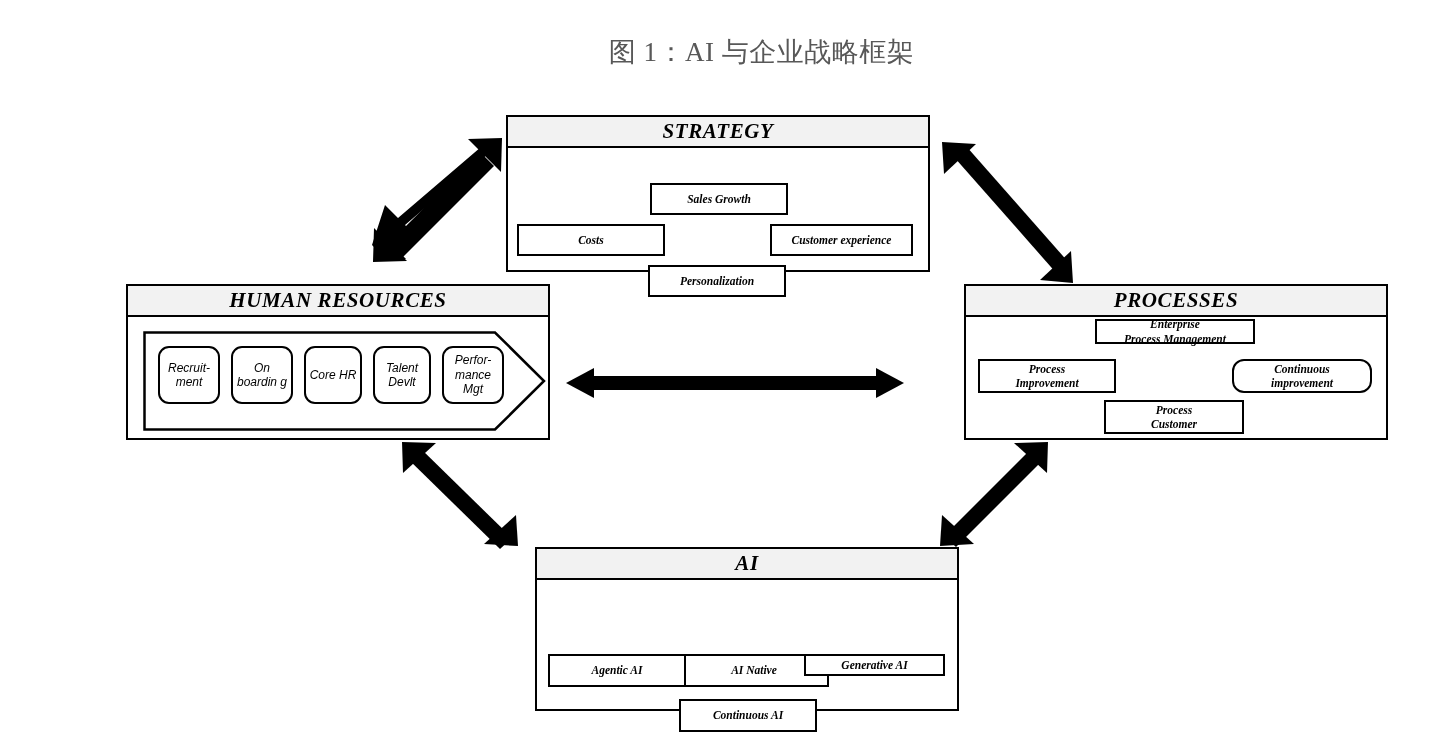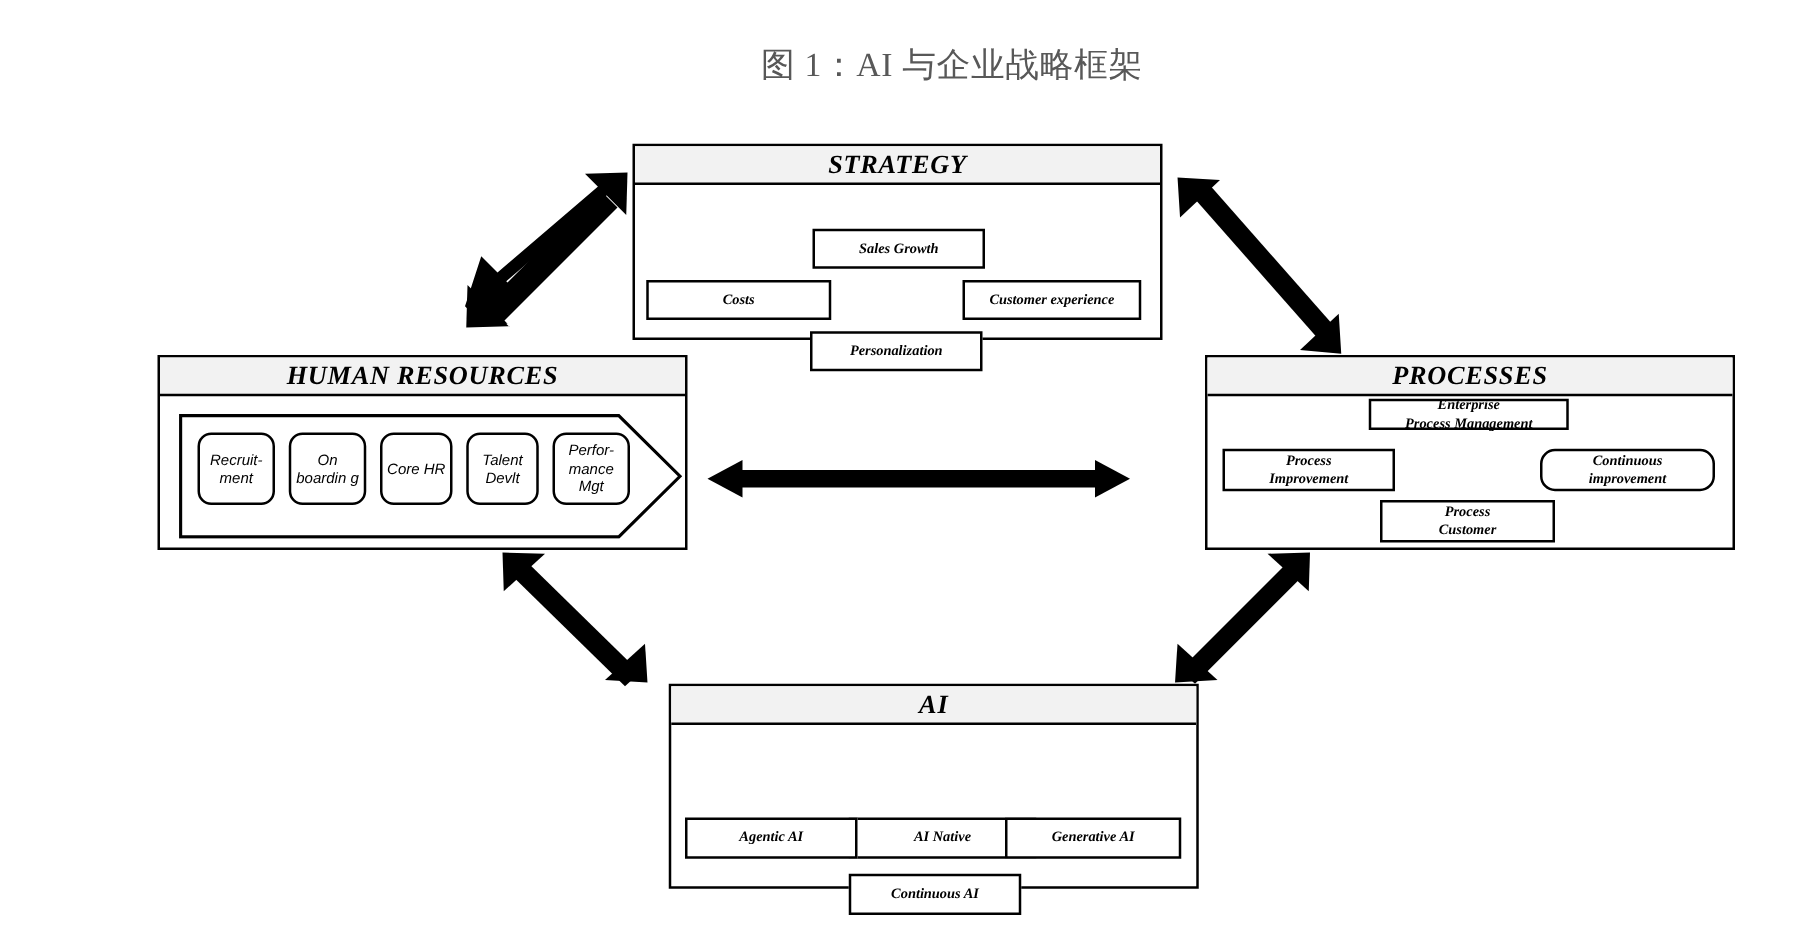--- a/index.html
+++ b/index.html
@@ -266,21 +266,21 @@
     <div class="panel-header">
       <span class="panel-header-text">AI</span>
     </div>
     <div class="panel-body" style="height:128px;">
       <div class="item-box" style="left:142px; top:34px; width:150px; height:33px;margin-top:40px;">
         <span>AI Native</span>
       </div>
       <div class="item-box" style="left:11px; top:74px; width:138px; height:33px;">
         <span>Agentic AI</span>
       </div>
-      <div class="item-box" style="left:267px; top:74px; width:141px; height:33px;justify-content:center;">
+      <div class="item-box" style="left:267px; top:74px; width:141px; height:22px;justify-content:center;">
         <span>Generative AI</span>
       </div>
       <div class="item-box" style="left:142px; top:119px; width:138px; height:33px;">
         <span>Continuous AI</span>
       </div>
     </div>
   </div>
 
 </div>
 

